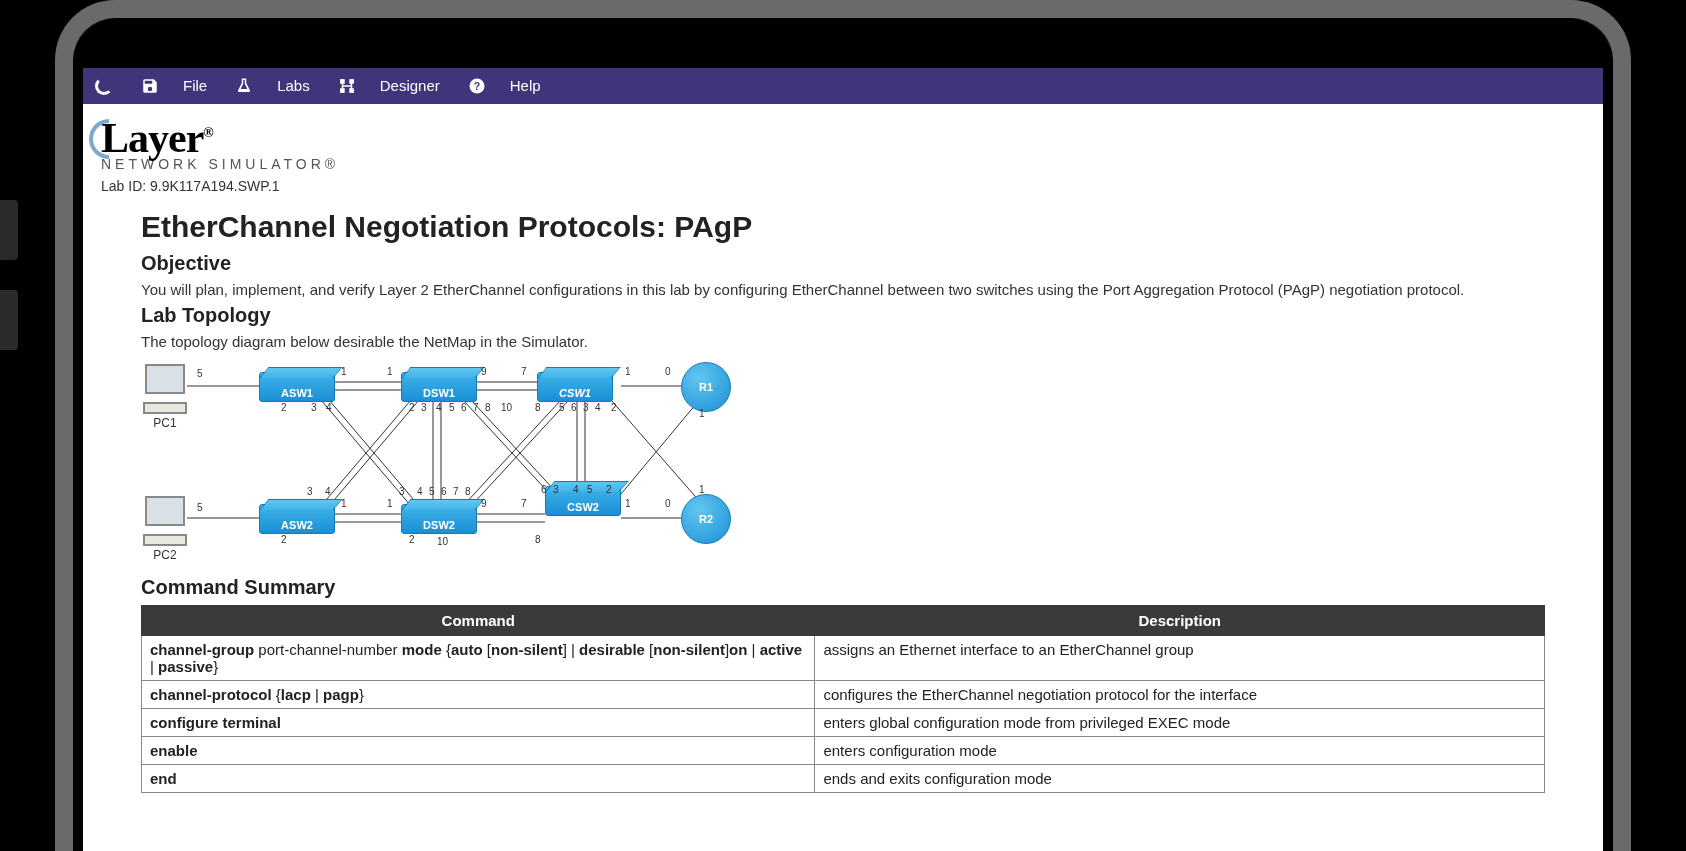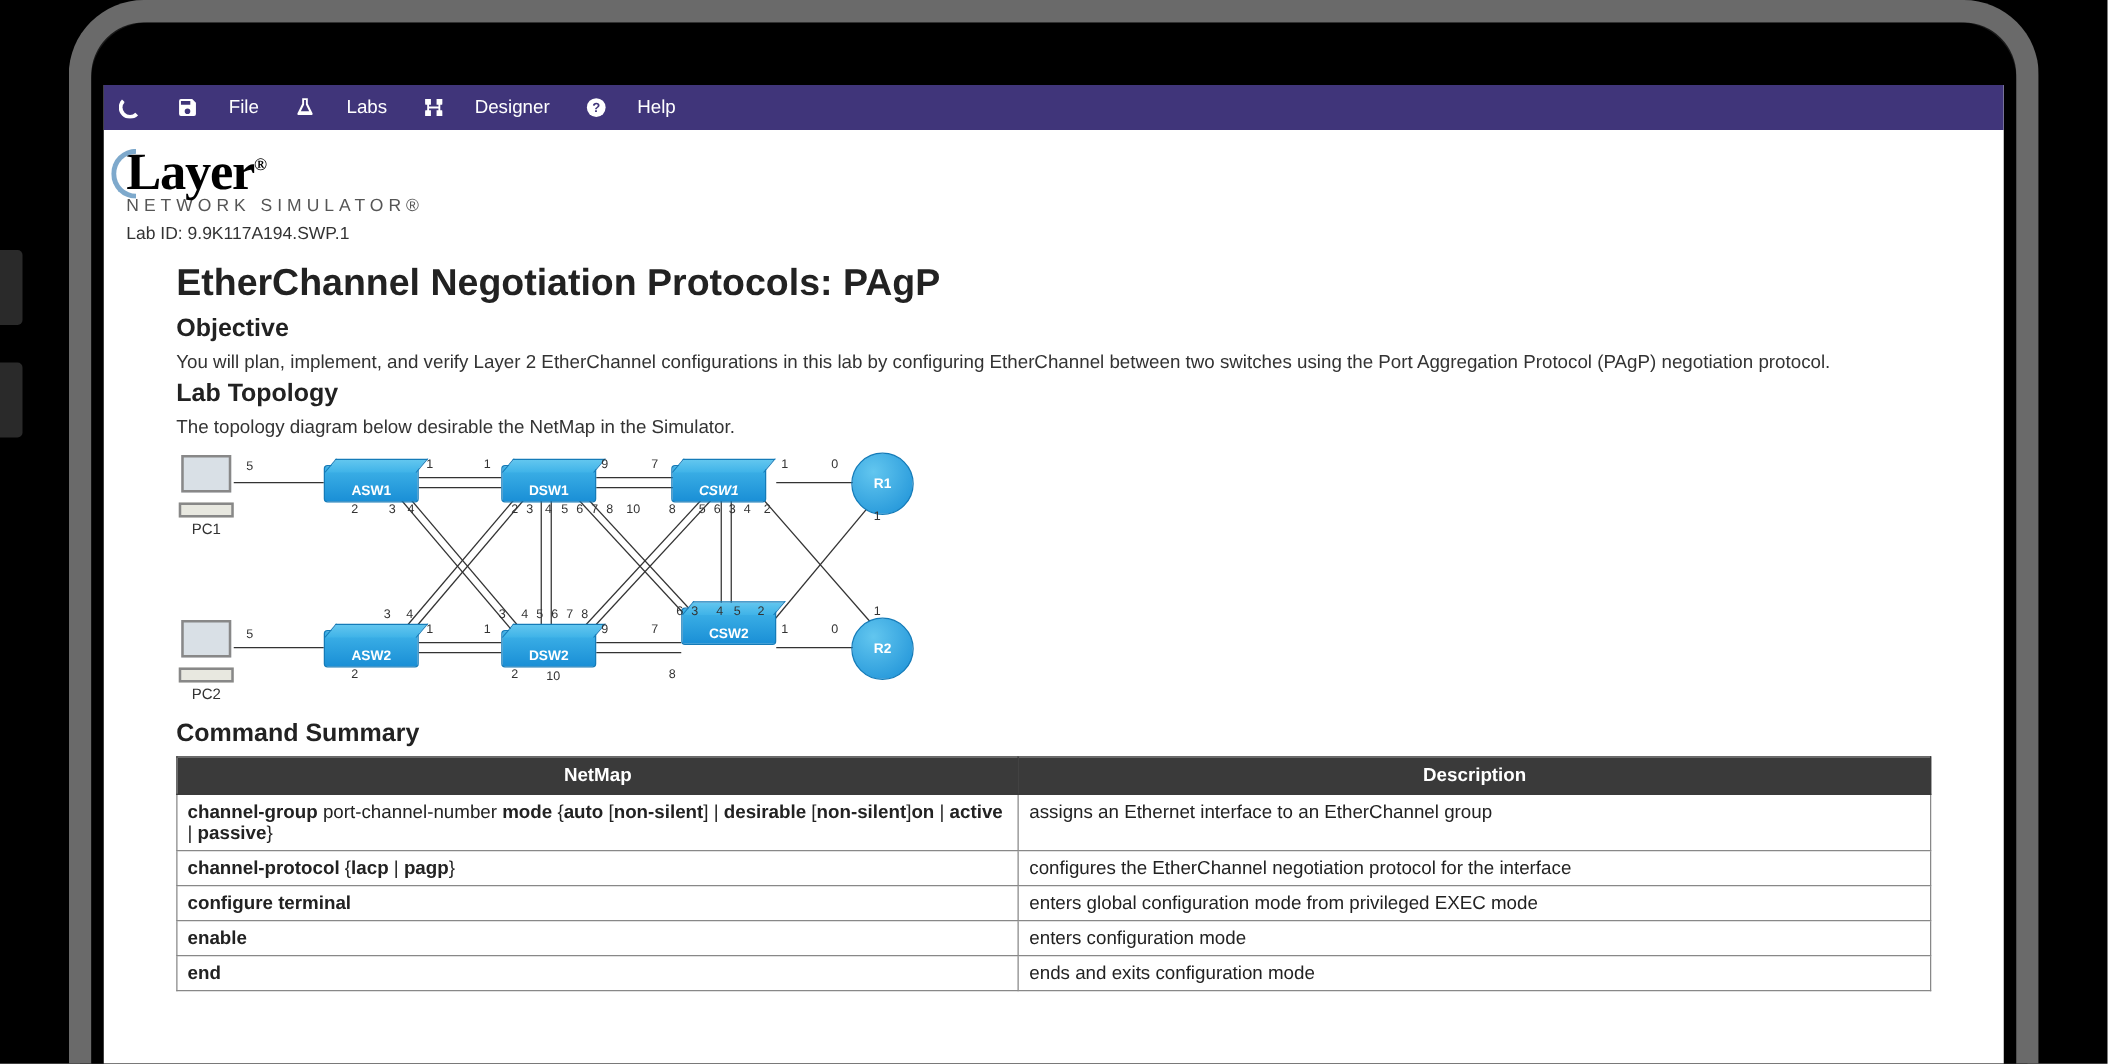--- a/index.html
+++ b/index.html
@@ -308,21 +308,21 @@
             <div class="device" style="left:540px; top:136px;">
                 <div class="router-circ">R2</div>
               </div>
             <div class="port" style="left:558px; top:126px;">1</div>
           </div>
 
           <h2 class="cmd-head">Command Summary</h2>
           <table class="cmd">
             <thead>
               <tr>
-                <th style="width:48%">NetMap</th>
+                <th style="width:48%">Command</th>
                 <th>Description</th>
               </tr>
             </thead>
             <tbody id="cmd-rows">
                 <tr>
                   <td class="cmdcell"><b>channel-group</b> port-channel-number <b>mode</b> {<b>auto</b> [<b>non-silent</b>] | <b>desirable</b> [<b>non-silent</b>]<b>on</b> | <b>active</b> | <b>passive</b>}</td>
                   <td>assigns an Ethernet interface to an EtherChannel group</td>
                 </tr>
                 <tr>
                   <td class="cmdcell"><b>channel-protocol</b> {<b>lacp</b> | <b>pagp</b>}</td>

